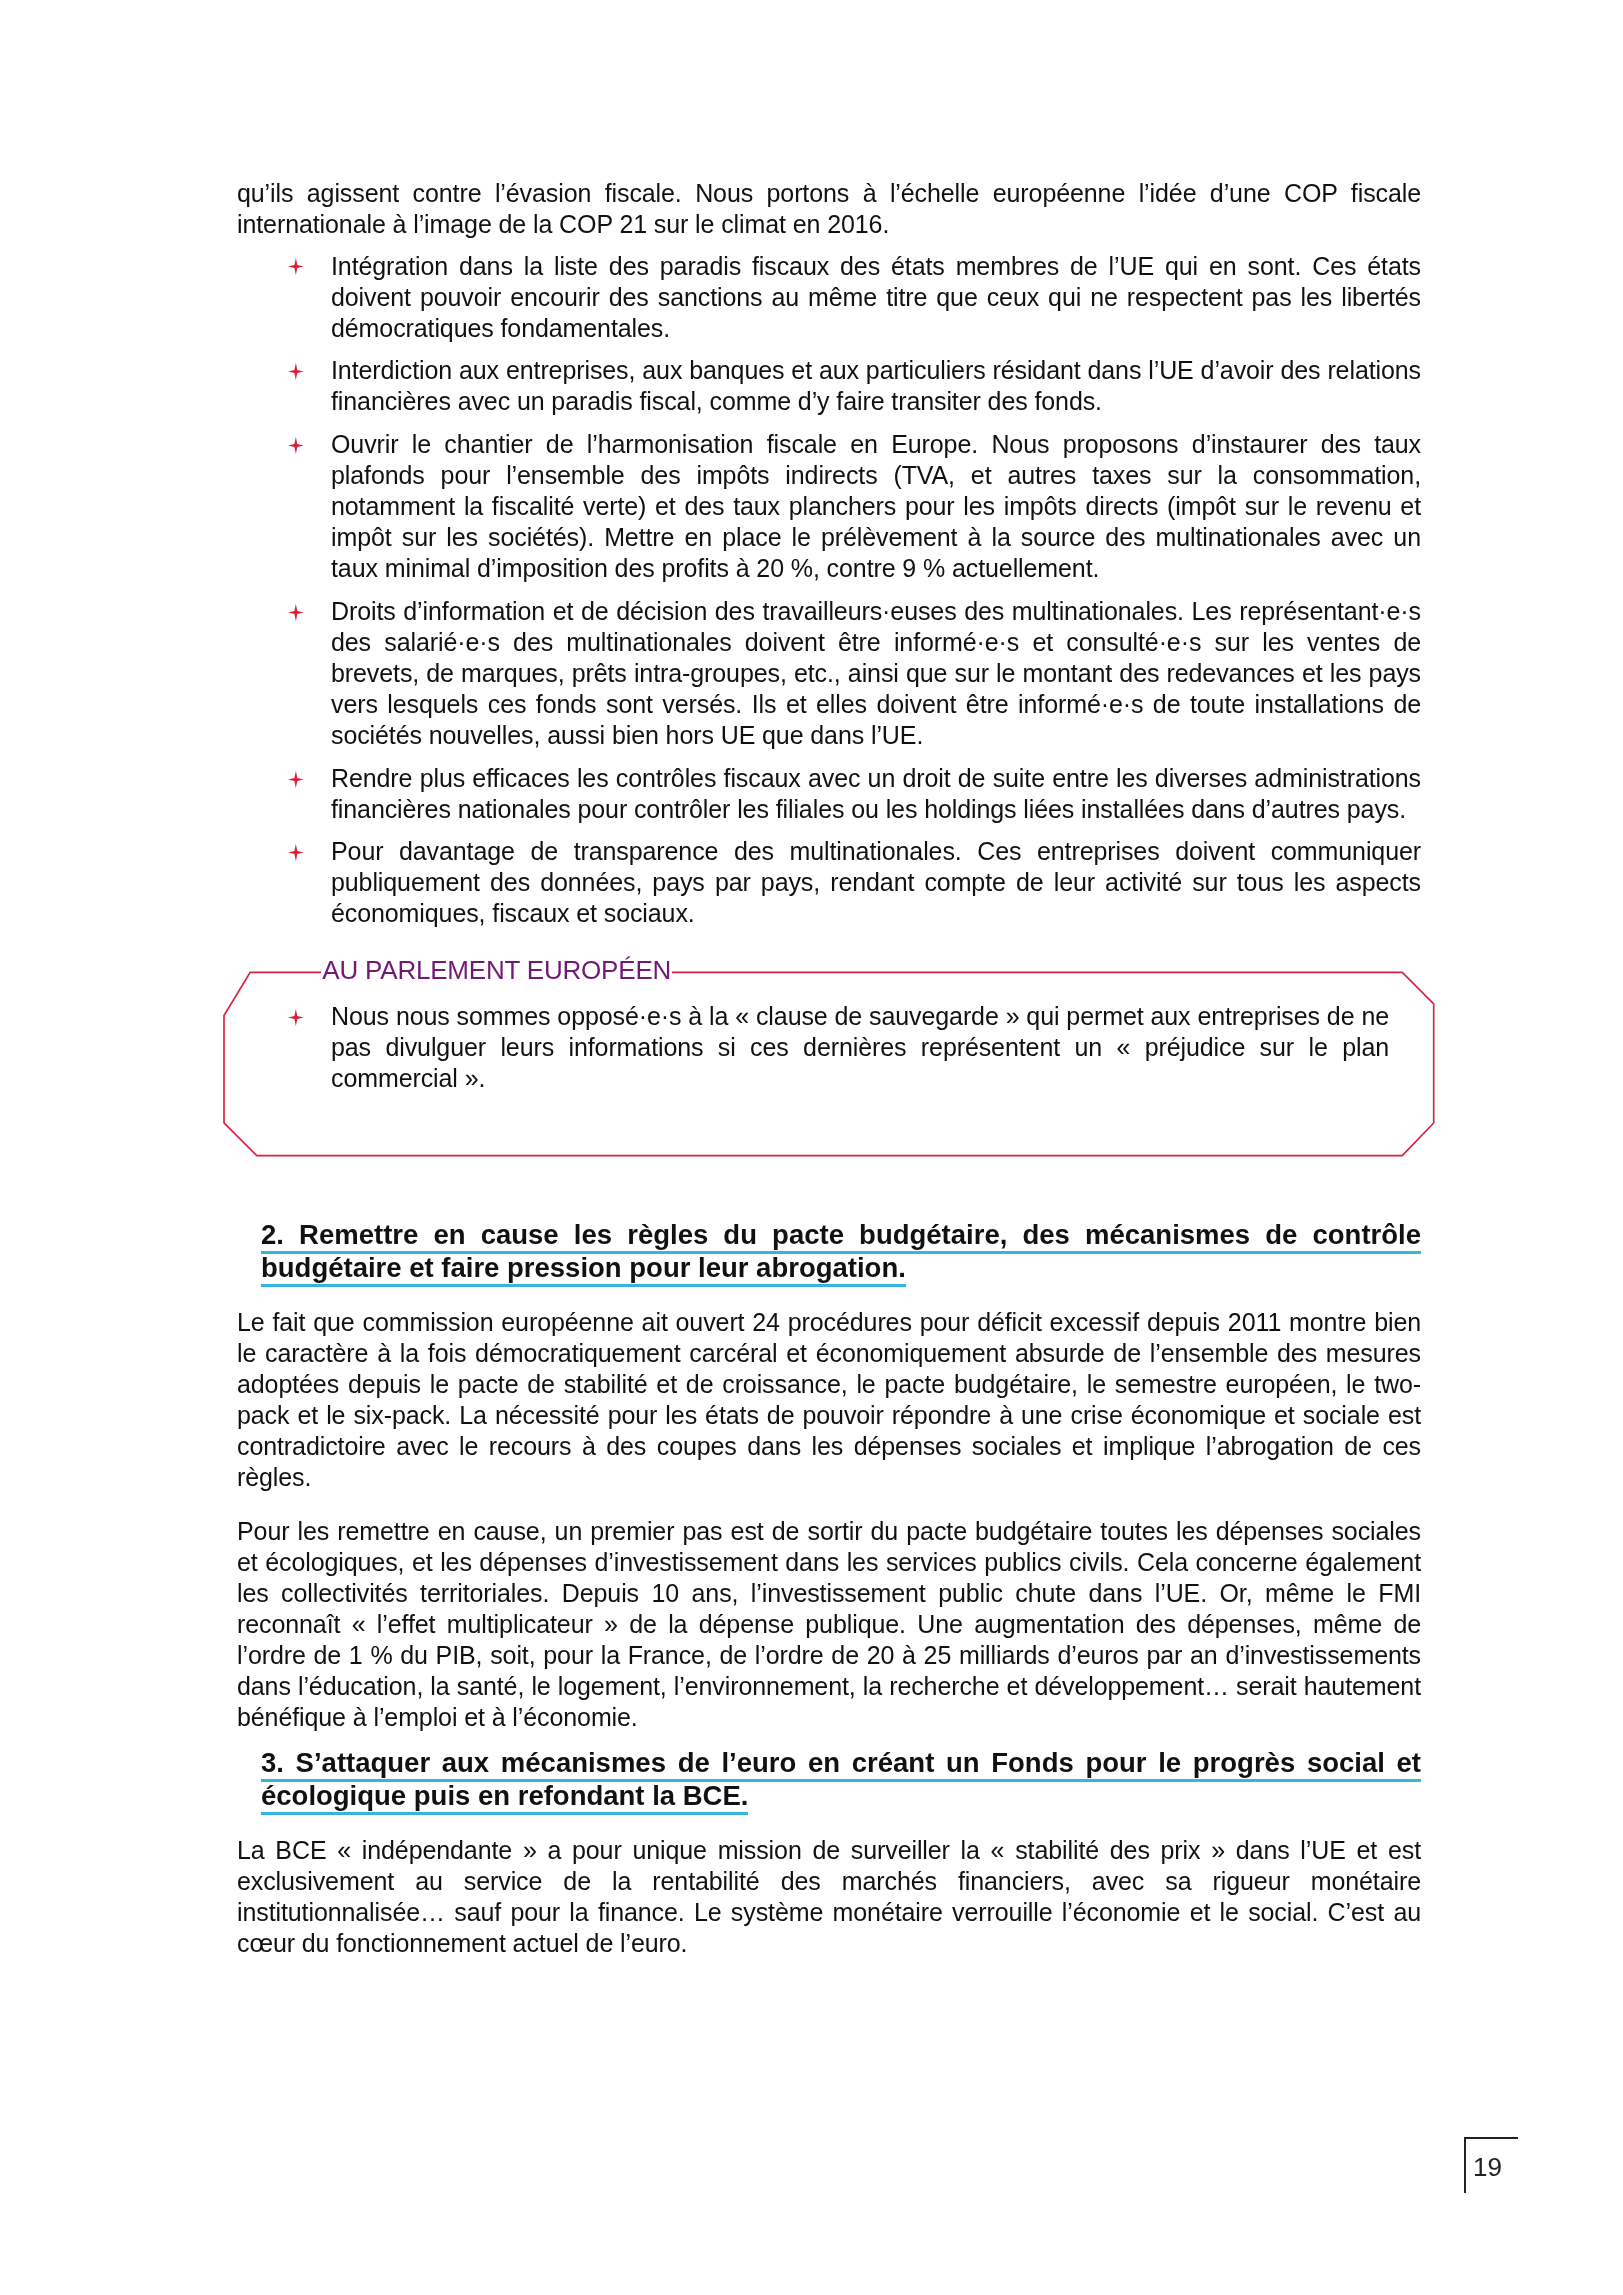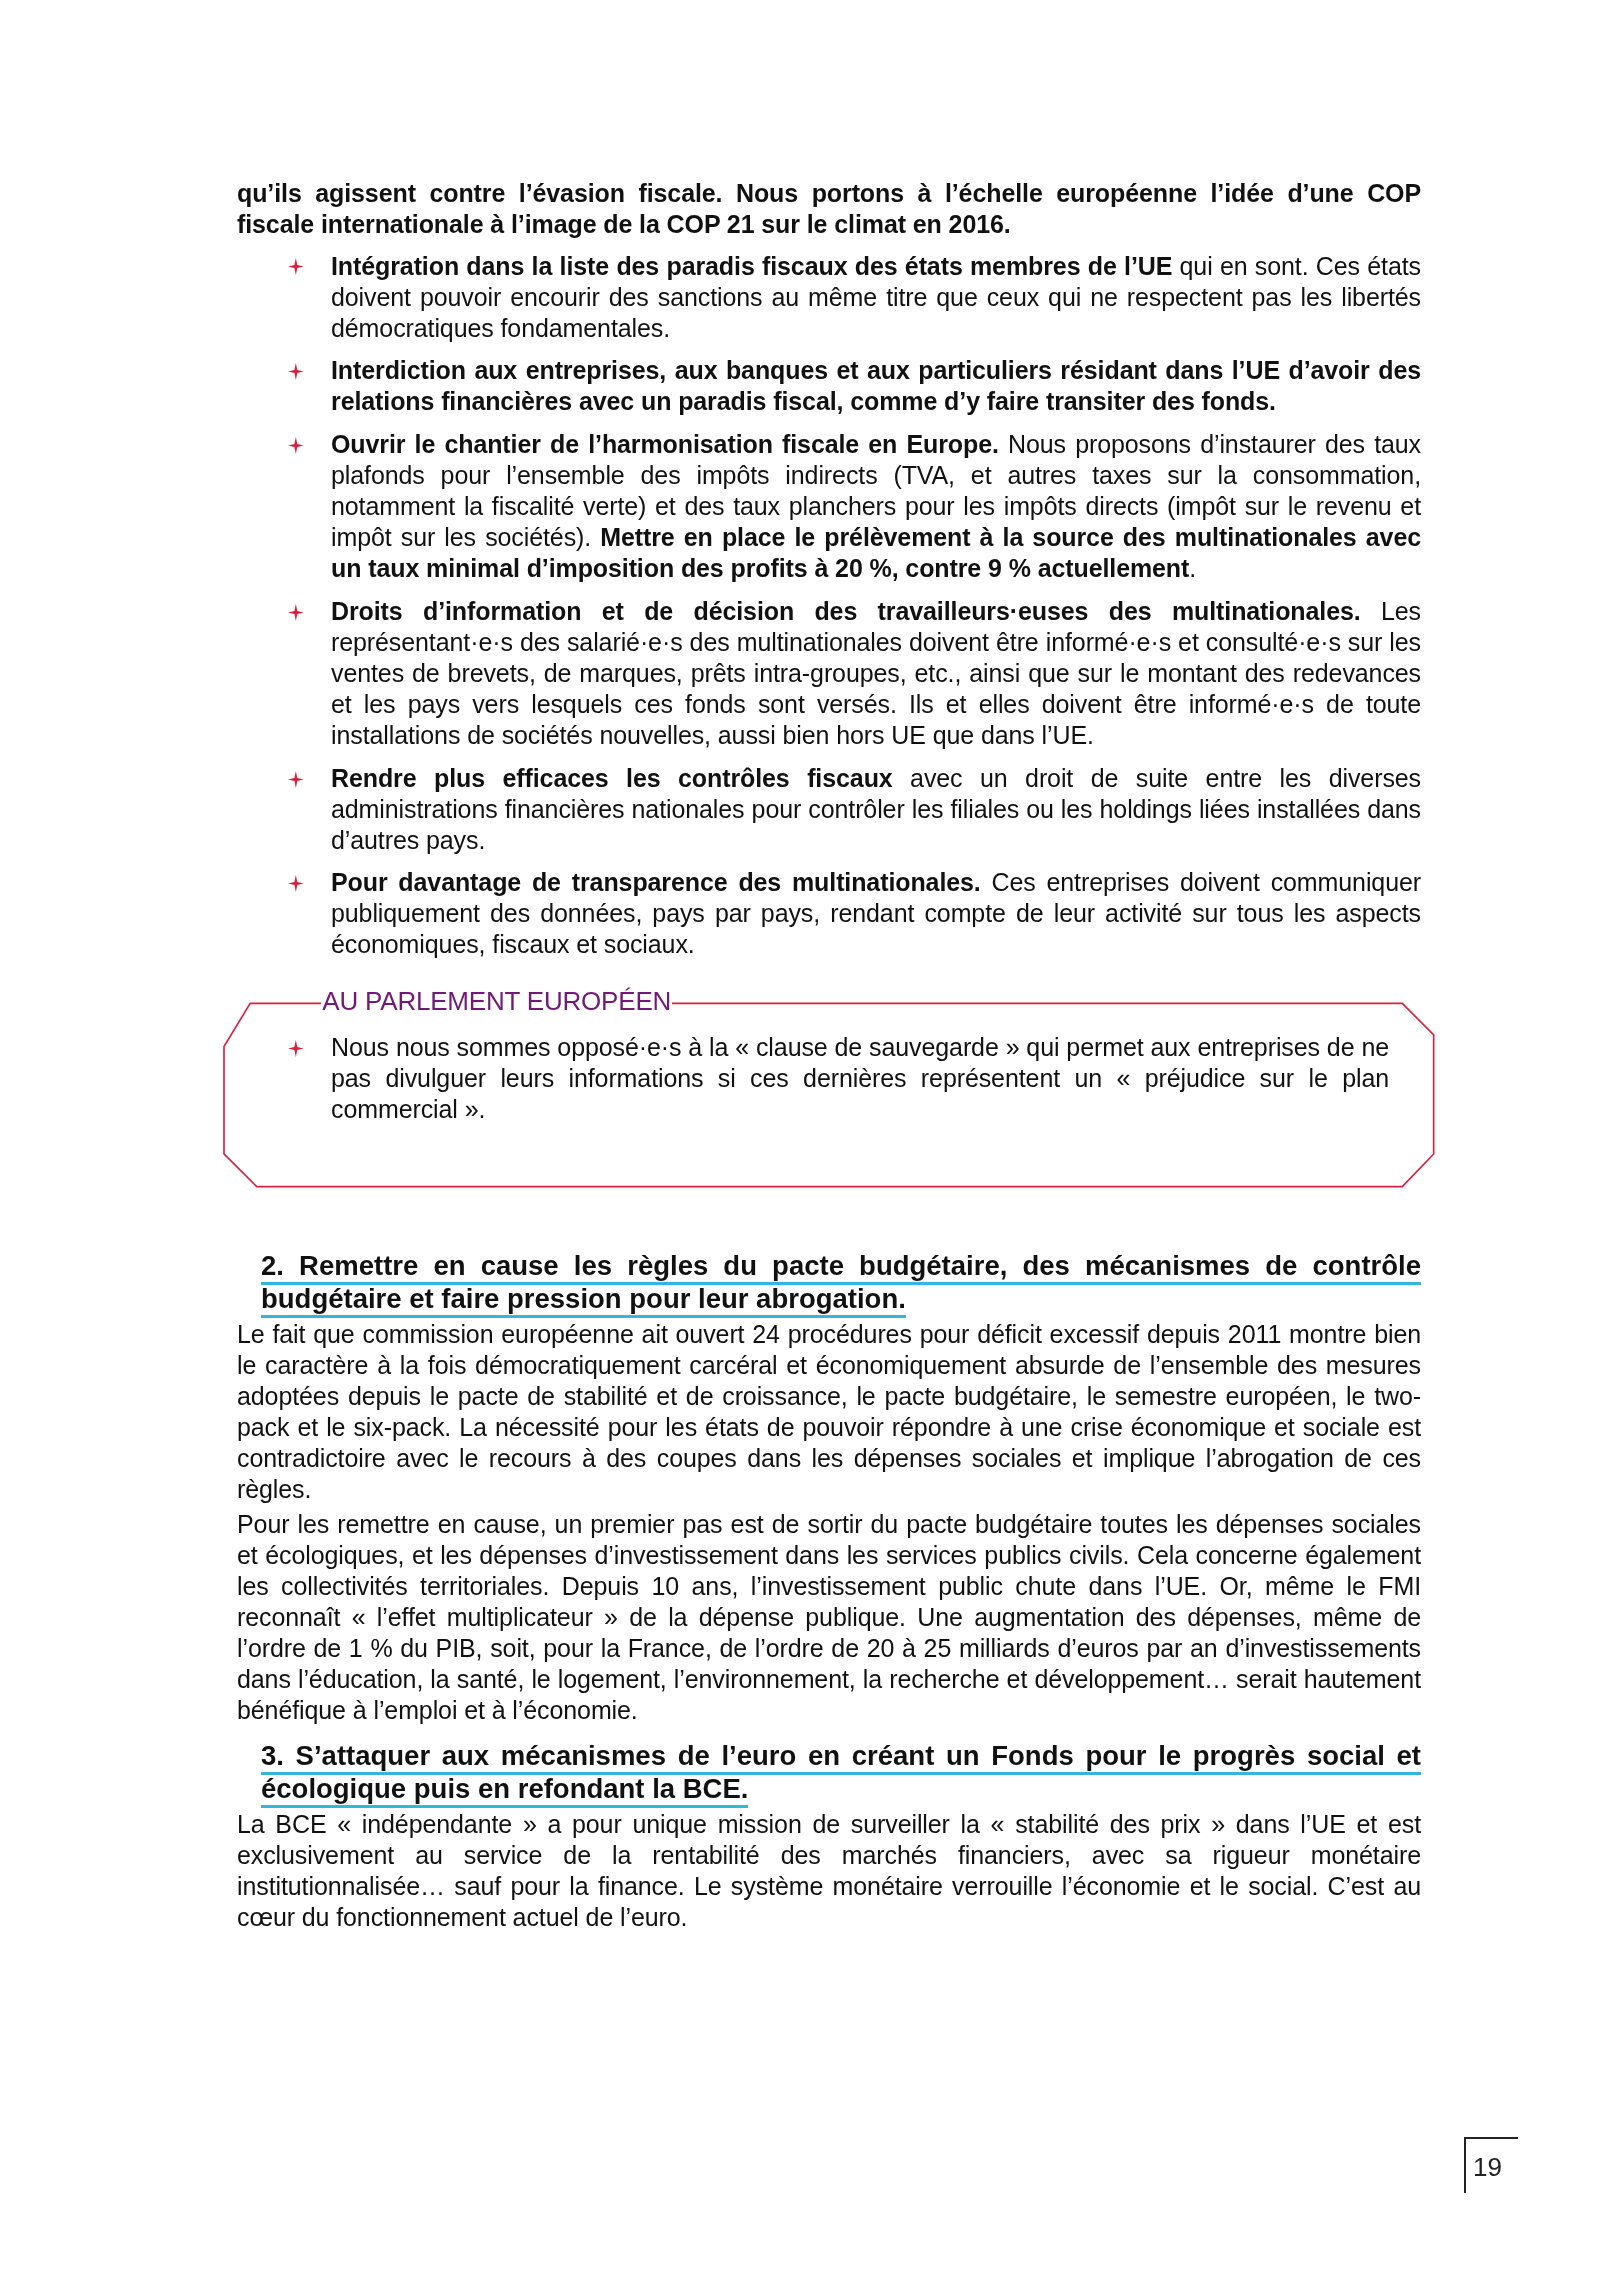--- a/index.html
+++ b/index.html
@@ -1,42 +1,42 @@
 <!DOCTYPE html>
 <html style="font-size:10.5px"><head>
 <meta charset="utf-8">
 <style>
   html, body { margin: 0; padding: 0; background: #ffffff; }
   body { width: 1623px; height: 2295px; position: relative; overflow: hidden;
     font-family: "Liberation Sans", "DejaVu Sans", sans-serif; color: #111111; }
   .page { position: absolute; left: 237px; top: 178px; width: 1184px; }
   p { margin: 0; }
   .txt { font-size: 25px; line-height: 31px; text-align: justify; letter-spacing: -0.1px; }
-  .b { font-weight: bold; }
+  .b { font-weight: normal; }
   .intro { margin-bottom: 10.5px; }
   ul.bullets { list-style: none; margin: 0; padding: 0; }
   ul.bullets li { position: relative; padding-left: 94px; margin-bottom: 11.8px; }
   .star { position: absolute; left: 51px; top: 7.9px; width: 15.7px; height: 17px; }
   .star svg { display: block; width: 100%; height: 100%; }
   
   .parl { position: relative; margin-top: 29px; height: 216px; }
   .parl svg.frame { position: absolute; left: -13px; top: 0; width: 1211px; height: 216px; overflow: visible; }
   .parl-title { position: absolute; left: 84px; top: -2.6px; font-size: 26px; line-height: 29px;
     color: #701a75; background: #ffffff; padding: 0 1.3px; letter-spacing: -0.2px; }
   .parl-list { position: absolute; left: 0; top: 43px; width: 1152px; }
   .parl-list ul.bullets li { padding-left: 94px; margin-bottom: 11.8px; }
   
   h2 { margin: 0; font-size: 27.5px; line-height: 33px; font-weight: bold; }
   h2 .hl { text-decoration: none; background-image: linear-gradient(#34b5dc, #34b5dc);
     background-repeat: no-repeat; background-size: 100% 3.3px; background-position: 0 100%;
     padding-bottom: 3.9px; box-decoration-break: clone; margin-left: 24px; -webkit-box-decoration-break: clone; }
   .h2-wrap { text-align: justify; }
   .sec2 { margin-top: 44px; }
   .sec3 { margin-top: 13px; }
-  .para { margin-top: 4px; }
+  .para { margin-top: 23px; }
   
   .pagenum { position: absolute; left: 1464px; top: 2137px; width: 52px; height: 54px;
     border-top: 2px solid #222222; border-left: 2px solid #222222; }
   .pagenum span { position: absolute; left: 7px; top: 13px; font-size: 26px; color: #222222; }
 </style>
 </head>
 <body>
 
 <div class="page">
 

